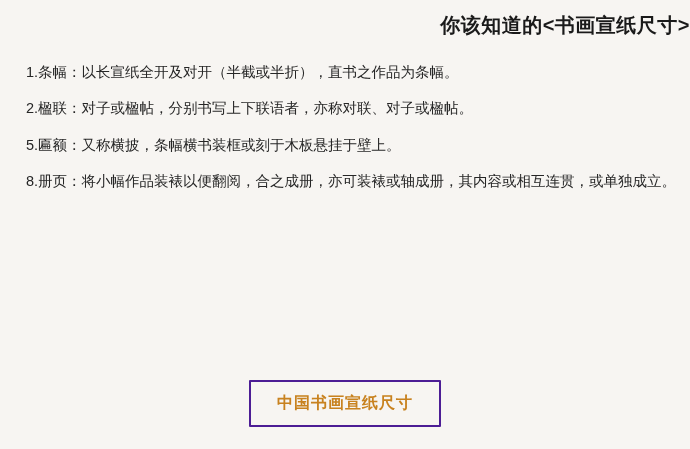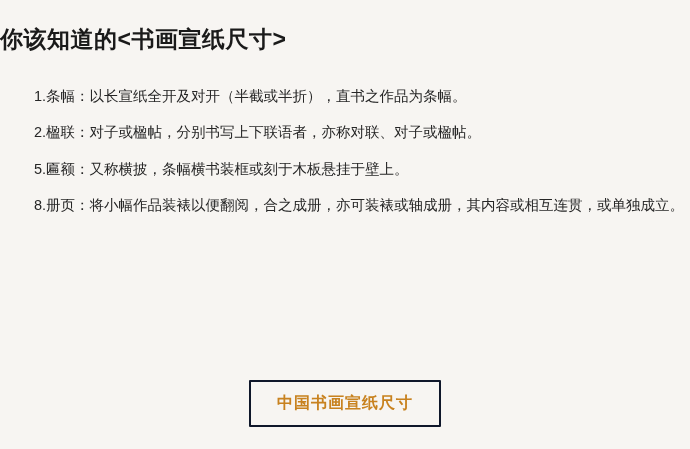--- a/index.html
+++ b/index.html
@@ -15,30 +15,30 @@
     overflow: hidden;
   }
   .page {
     width: 690px;
     height: 449px;
     box-sizing: border-box;
     position: relative;
     background: #f7f5f2;
   }
   .title {
-    text-align: left;
-    font-size: 23px;
+    text-align: right;
+    font-size: 20px;
     font-weight: bold;
     color: #1a1a1a;
     letter-spacing: 0.5px;
-    padding-top: 24px;
+    padding-top: 12px;
     padding-bottom: 4px;
   }
   .list {
-    margin: 8px;
+    margin: 0;
     padding: 18px 26px 0 26px;
   }
   .item {
     font-size: 14.5px;
     line-height: 1.55;
     color: #262626;
     margin-bottom: 14px;
     white-space: nowrap;
   }
   .item-index {
@@ -52,21 +52,21 @@
   }
   .footer {
     position: absolute;
     left: 0;
     right: 0;
     bottom: 22px;
     display: flex;
     justify-content: center;
   }
   .badge {
-    border: 2px solid #0f172a;
+    border: 2px solid #4c1d95;
     color: #c8821f;
     font-size: 16px;
     font-weight: bold;
     padding: 11px 26px;
     letter-spacing: 1px;
     background: transparent;
     border-radius: 1px;
   }
 </style>
 </head>

